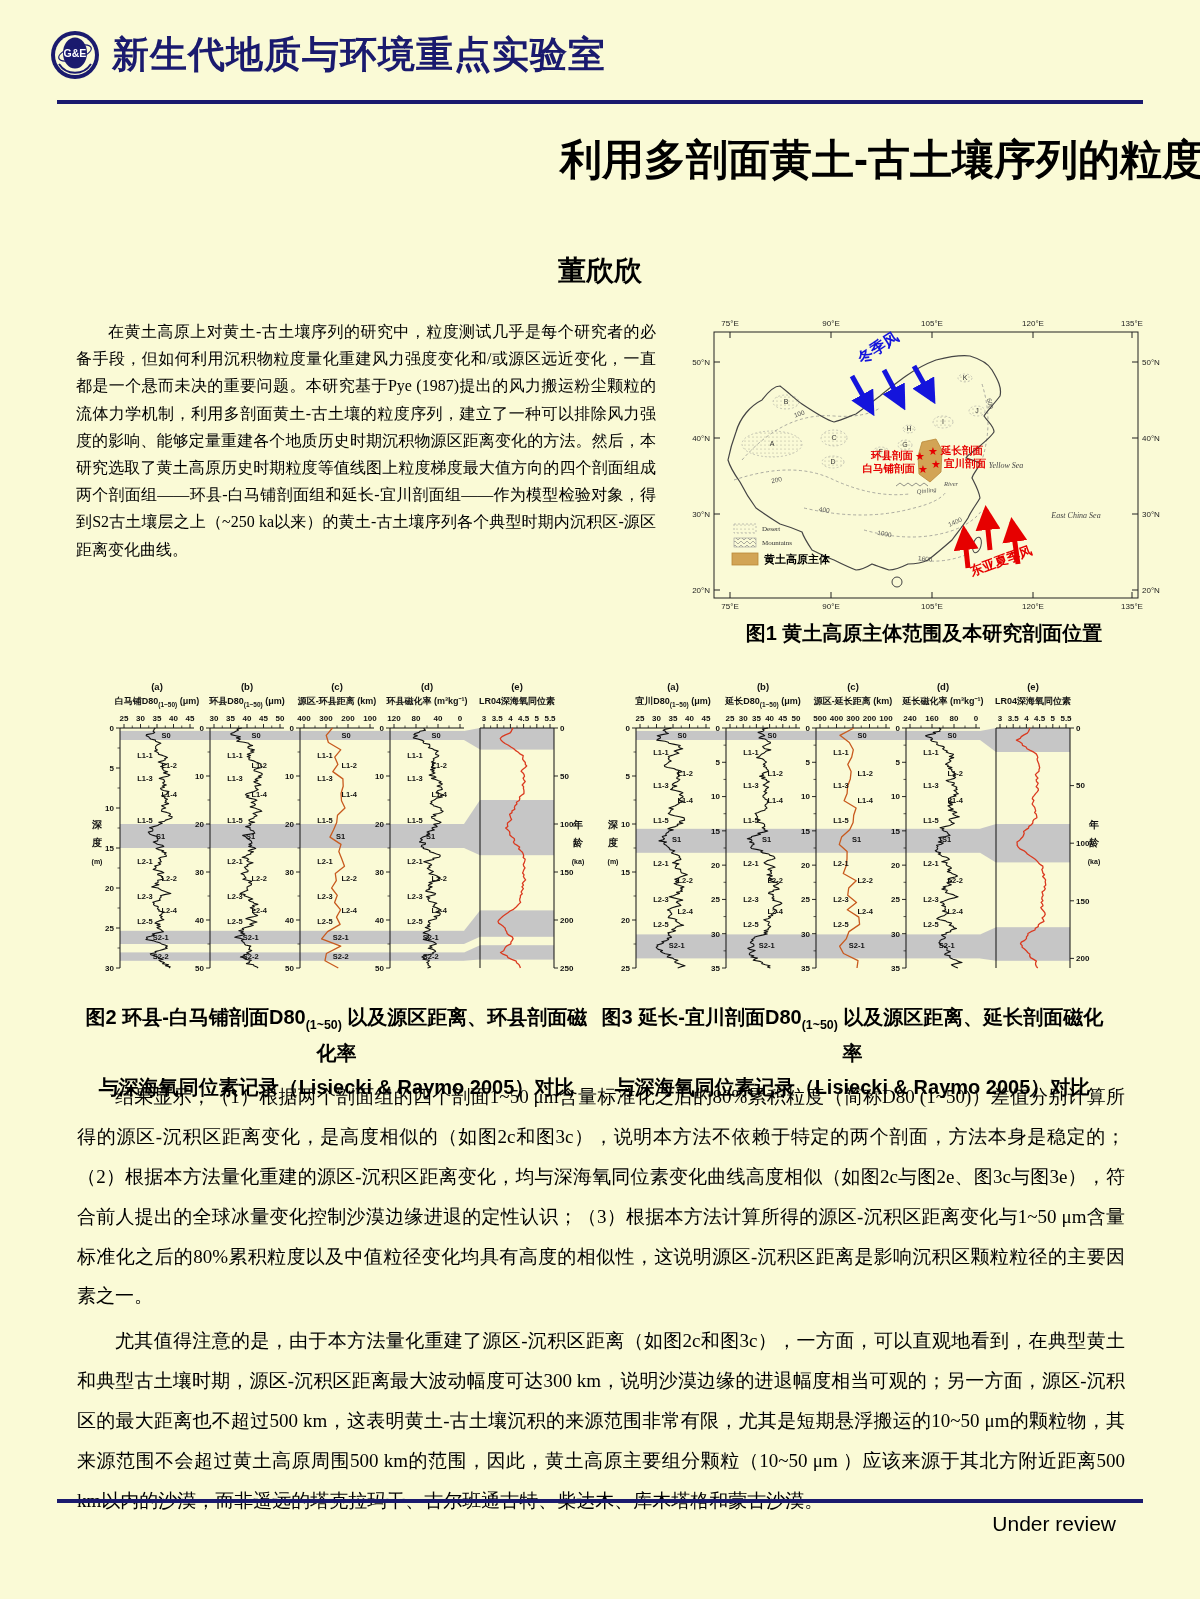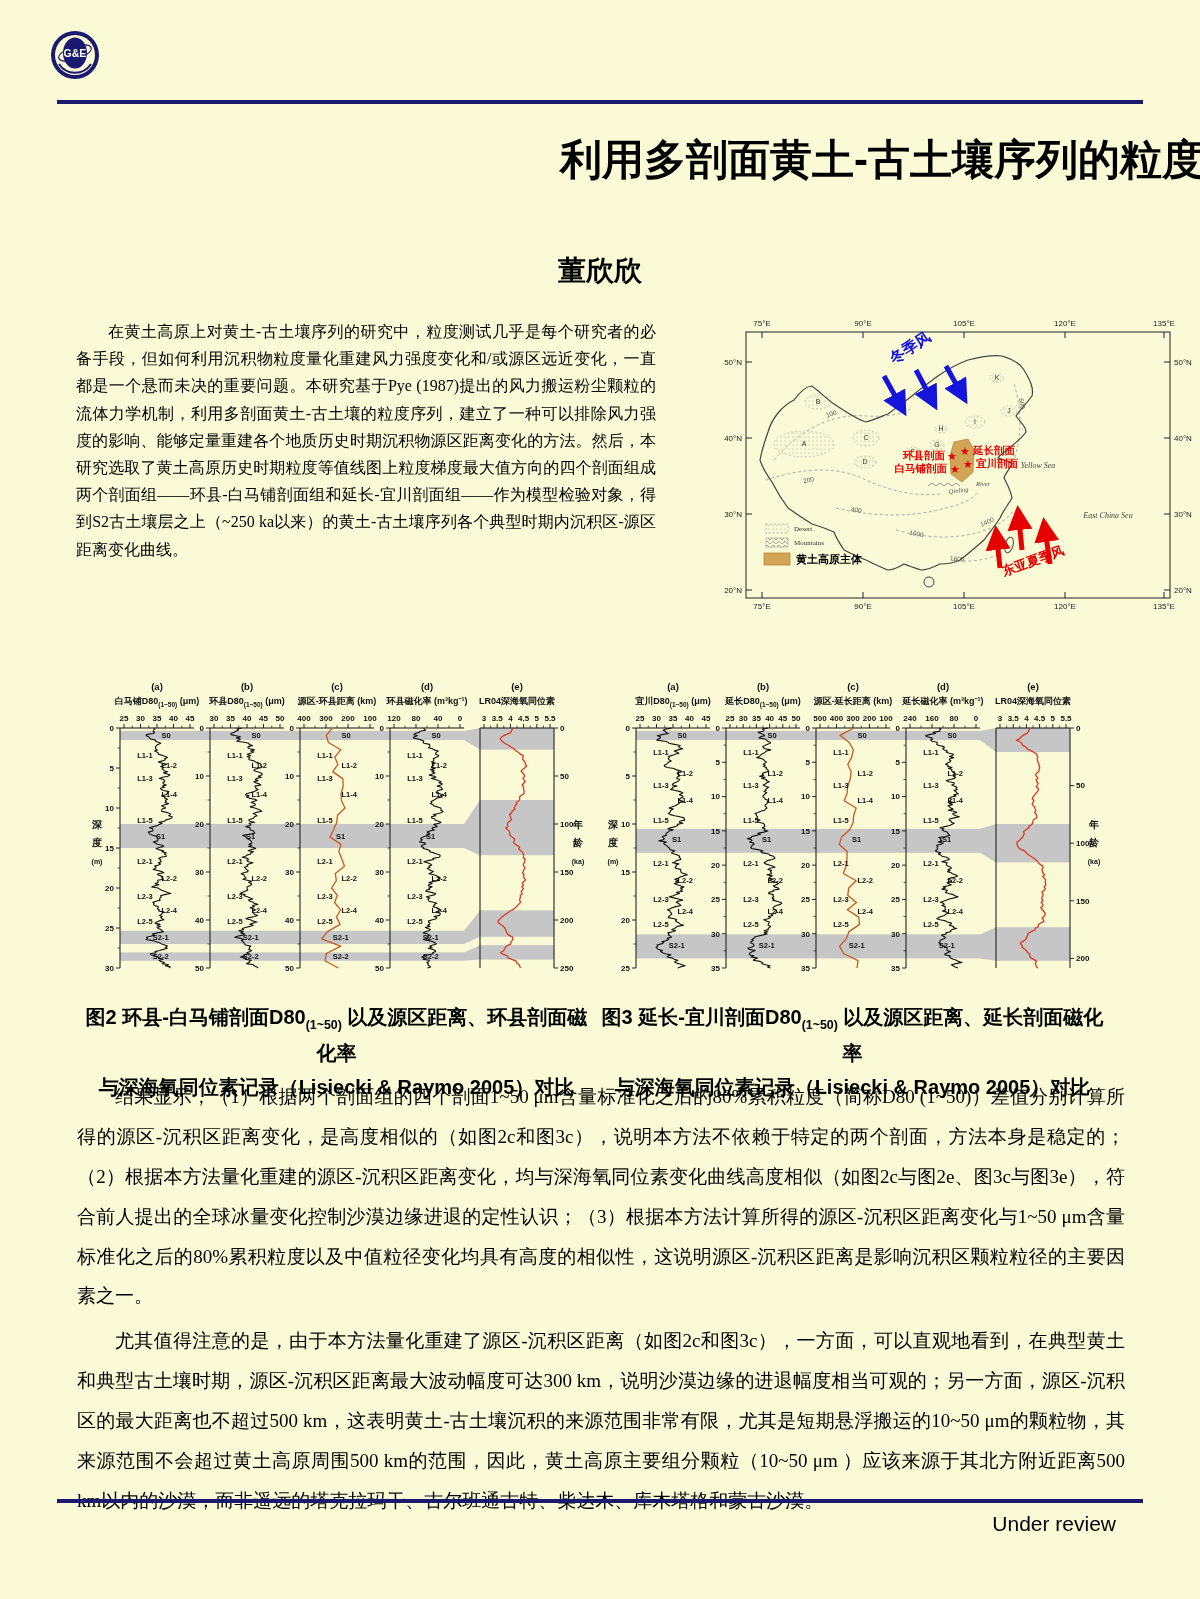--- a/index.html
+++ b/index.html
@@ -13,21 +13,21 @@
   .rule{position:absolute;left:57px;width:1086px;height:4px;background:#1A1A6E;}
   .rule-top{top:100px;}
   .rule-bottom{top:1499px;}
   .poster-title{position:absolute;top:134px;left:4px;width:100%;text-align:right;
     font-size:42px;font-weight:bold;line-height:1.24;}
   .author{position:absolute;top:252px;left:0;width:100%;text-align:center;
     font-size:28px;font-weight:600;}
   .intro{position:absolute;top:318px;left:76px;width:580px;
     font-family:"Liberation Serif",serif;font-size:16px;line-height:1.7;
     text-align:justify;text-indent:2em;}
-  .map-fig{position:absolute;top:312px;left:716px;width:480px;}
+  .map-fig{position:absolute;top:312px;left:684px;width:480px;}
   .map-caption{margin-top:4px;text-align:center;font-size:20px;font-weight:bold;}
   .chart-fig{position:absolute;top:676px;width:505px;}
   .fig2{left:84px;} .fig3{left:600px;}
   .chart-caption{text-align:center;font-size:20px;font-weight:bold;line-height:1.7;margin-top:8px;}
   .chart-caption sub{font-size:0.62em;}
   .results{position:absolute;top:1072px;left:72px;width:1058px;
     font-family:"Liberation Serif",serif;font-size:19px;line-height:2.1;text-align:justify;}
   .results p{margin:5px;text-indent:2em;}
   .footer{position:absolute;top:1512px;right:84px;font-size:21px;font-weight:normal;}
   svg text{font-family:"Liberation Sans",sans-serif;}
@@ -38,20 +38,21 @@
 
 <div class="header">
   <svg width="50" height="50" viewBox="0 0 50 50">
     <circle cx="25" cy="25" r="24" fill="#1A1A6E"></circle>
     <circle cx="25" cy="25" r="20" fill="#FAFAD6"></circle>
     <ellipse cx="25" cy="23" rx="12" ry="15.5" fill="#1A1A6E"></ellipse>
     <ellipse cx="25" cy="23" rx="17" ry="6.5" fill="none" stroke="#1A1A6E" stroke-width="1.2" transform="rotate(-18 25 23)"></ellipse>
     <text x="25" y="27" text-anchor="middle" font-size="10.5" font-weight="bold" fill="#FFFFFF">G&amp;E</text>
     <path d="M9,34 A19,19 0 0 0 41,34" fill="none" stroke="#1A1A6E" stroke-width="2"></path>
   </svg>
+  <div class="lab-name">新生代地质与环境重点实验室</div>
 </div>
 <div class="rule rule-top"></div>
 
 <div class="poster-title">
   <div>利用多剖面黄土-古土壤序列的粒度</div>
 </div>
 <div class="author">董欣欣</div>
 
 <div class="intro">在黄土高原上对黄土-古土壤序列的研究中，粒度测试几乎是每个研究者的必备手段，但如何利用沉积物粒度量化重建风力强度变化和/或源区远近变化，一直都是一个悬而未决的重要问题。本研究基于Pye (1987)提出的风力搬运粉尘颗粒的流体力学机制，利用多剖面黄土-古土壤的粒度序列，建立了一种可以排除风力强度的影响、能够定量重建各个地质历史时期沉积物源区距离变化的方法。然后，本研究选取了黄土高原历史时期粒度等值线图上粒度梯度最大值方向的四个剖面组成两个剖面组——环县-白马铺剖面组和延长-宜川剖面组——作为模型检验对象，得到S2古土壤层之上（~250 ka以来）的黄土-古土壤序列各个典型时期内沉积区-源区距离变化曲线。</div>
 
@@ -204,20 +205,21 @@
 
     <g>
       <rect x="50" y="212" width="22" height="9" fill="url(#dots)" stroke="#999" stroke-width="0.6" stroke-dasharray="2,2"></rect>
       <text x="78" y="219" font-size="7" class="serif-t" fill="#333">Desert</text>
       <rect x="50" y="226" width="22" height="9" fill="url(#mtn)" stroke="#999" stroke-width="0.6"></rect>
       <text x="78" y="233" font-size="7" class="serif-t" fill="#333">Mountains</text>
       <rect x="48" y="241" width="26" height="12" fill="#D2A455" stroke="#B98838" stroke-width="0.8"></rect>
       <text x="80" y="251" font-size="11" font-weight="bold" fill="#000">黄土高原主体</text>
     </g>
   </svg>
+  <figcaption class="map-caption">图1 黄土高原主体范围及本研究剖面位置</figcaption>
 </figure>
 
 <figure class="chart-fig fig2" style="margin:0">
   <svg id="fig2svg" width="505" height="312" viewBox="0 0 505 312">
       <rect x="36" y="54.88" width="344" height="9.120000000000001" fill="#c6c6c6"></rect>
       <rect x="396" y="52" width="74" height="21.599999999999998" fill="#c6c6c6"></rect>
       <polygon points="380 54.88 396 52 396 73.6 380 64" fill="#c6c6c6"></polygon>
       <rect x="36" y="148" width="344" height="23.999999999999993" fill="#c6c6c6"></rect>
       <rect x="396" y="124" width="74" height="55.20000000000001" fill="#c6c6c6"></rect>
       <polygon points="380 148 396 124 396 179.2 380 172" fill="#c6c6c6"></polygon>

